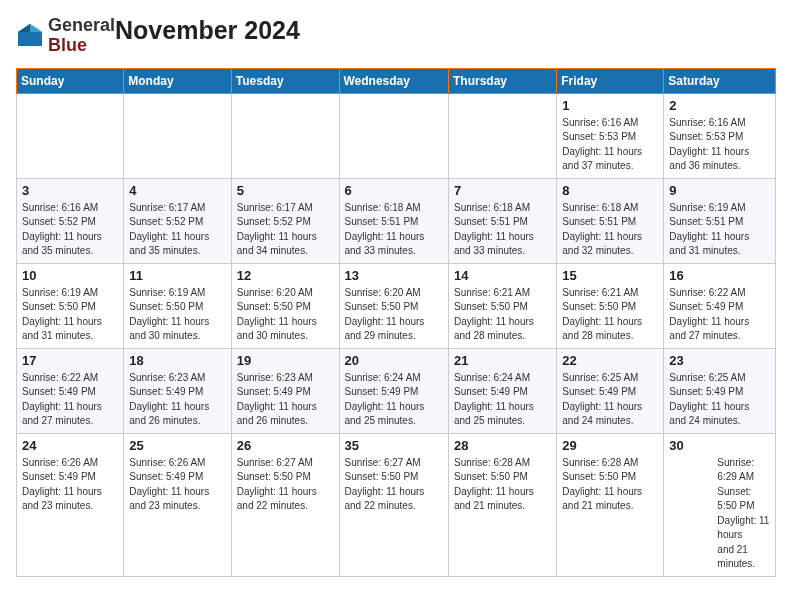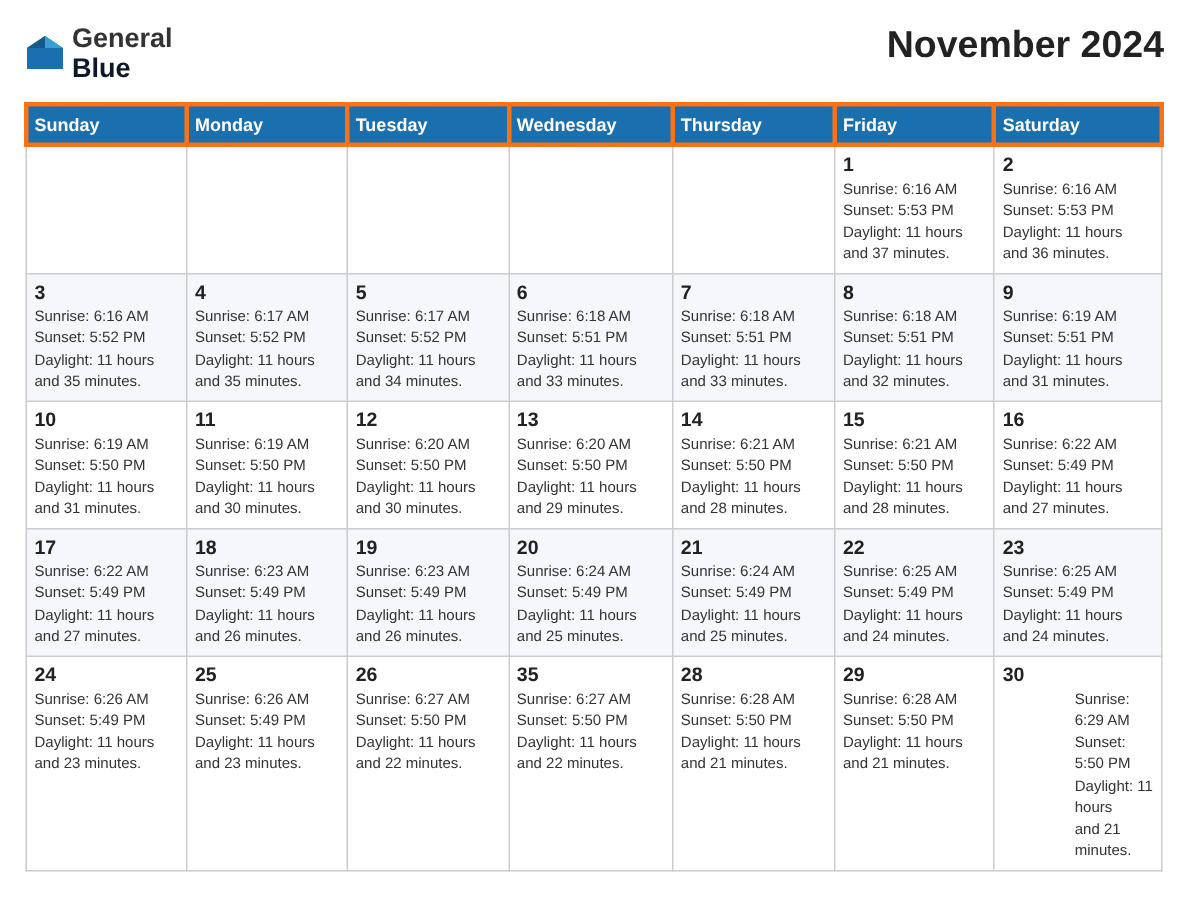--- a/index.html
+++ b/index.html
@@ -5,36 +5,36 @@
     * { margin: 0; padding: 0; box-sizing: border-box; }
     body {
       font-family: Arial, sans-serif;
       background: #fff;
       width: 792px;
       min-height: 612px;
       padding: 16px;
     }
     .header {
       display: flex;
-      justify-content: space-between;
+      justify-content: flex-start;
       align-items: flex-start;
       margin-bottom: 12px;
     }
     .logo {
       display: flex;
       align-items: center;
       gap: 4px;
     }
     .logo-text {
       font-size: 18px;
       font-weight: bold;
       line-height: 1.1;
     }
     .logo-general { color: #333; }
-    .logo-blue { color: #0f172a; }
+    .logo-blue { color: #7f1d1d; }
     .logo-icon {
       width: 28px;
       height: 28px;
     }
     .title-block {
       text-align: right;
     }
     .month-title {
       font-size: 25px;
       font-weight: bold;
@@ -49,21 +49,21 @@
       border-collapse: collapse;
       font-size: 11px;
     }
     .calendar th {
       background: #1a6faf;
       color: #fff;
       padding: 5px 4px;
       text-align: left;
       font-size: 12px;
       font-weight: bold;
-      border: 3px solid #f97316;
+      border: 1px solid #f97316;
     }
     .calendar td {
       vertical-align: top;
       border: 1px solid #ccc;
       padding: 4px 5px;
       width: 113px;
       min-height: 80px;
       background: #fff;
     }
     .calendar tr:nth-child(even) td {

